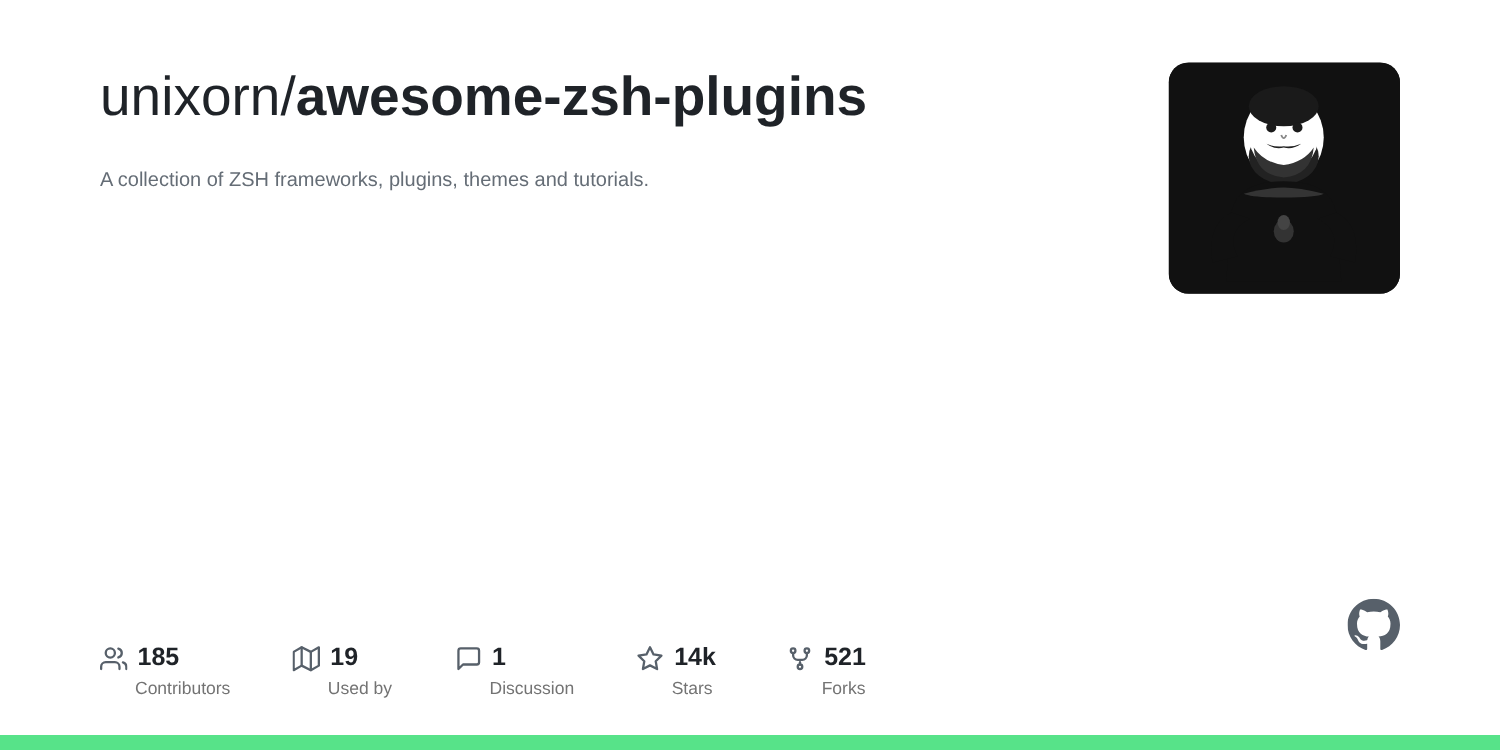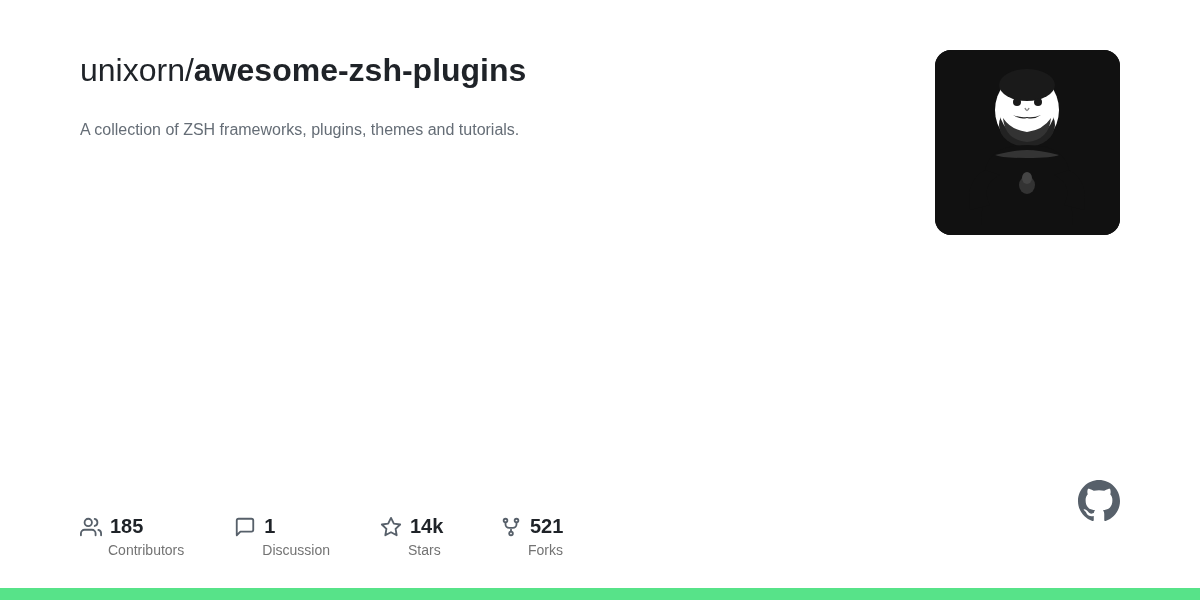--- a/index.html
+++ b/index.html
@@ -25,21 +25,21 @@
       padding: 50px 80px 30px 80px;
       position: relative;
     }
     .left-section {
       flex: 1;
       display: flex;
       flex-direction: column;
       padding-right: 60px;
     }
     .repo-title {
-      font-size: 32px;
+      font-size: 44px;
       font-weight: 400;
       color: #1f2328;
       line-height: 1.25;
       margin-bottom: 28px;
     }
     .repo-title .bold-part {
       font-weight: 700;
     }
     .repo-description {
       font-size: 16px;
@@ -141,20 +141,33 @@
                 <circle cx="9" cy="7" r="4"></circle>
                 <path d="M23 21v-2a4 4 0 0 0-3-3.87"></path>
                 <path d="M16 3.13a4 4 0 0 1 0 7.75"></path>
               </svg>
             </span>
             <span class="stat-number">185</span>
           </div>
           <span class="stat-label">Contributors</span>
         </div>
 
+        <div class="stat-item">
+          <div class="stat-top">
+            <span class="stat-icon">
+              <svg class="icon-svg" width="22" height="22" viewBox="0 0 24 24" fill="none" stroke="#57606a" stroke-width="2" stroke-linecap="round" stroke-linejoin="round">
+                <polygon points="1 6 1 22 8 18 16 22 23 18 23 2 16 6 8 2 1 6"></polygon>
+                <line x1="8" y1="2" x2="8" y2="18"></line>
+                <line x1="16" y1="6" x2="16" y2="22"></line>
+              </svg>
+            </span>
+            <span class="stat-number">19</span>
+          </div>
+          <span class="stat-label">Used by</span>
+        </div>
 
         <div class="stat-item">
           <div class="stat-top">
             <span class="stat-icon">
               <svg class="icon-svg" width="22" height="22" viewBox="0 0 24 24" fill="none" stroke="#57606a" stroke-width="2" stroke-linecap="round" stroke-linejoin="round">
                 <path d="M21 15a2 2 0 0 1-2 2H7l-4 4V5a2 2 0 0 1 2-2h14a2 2 0 0 1 2 2z"></path>
               </svg>
             </span>
             <span class="stat-number">1</span>
           </div>

